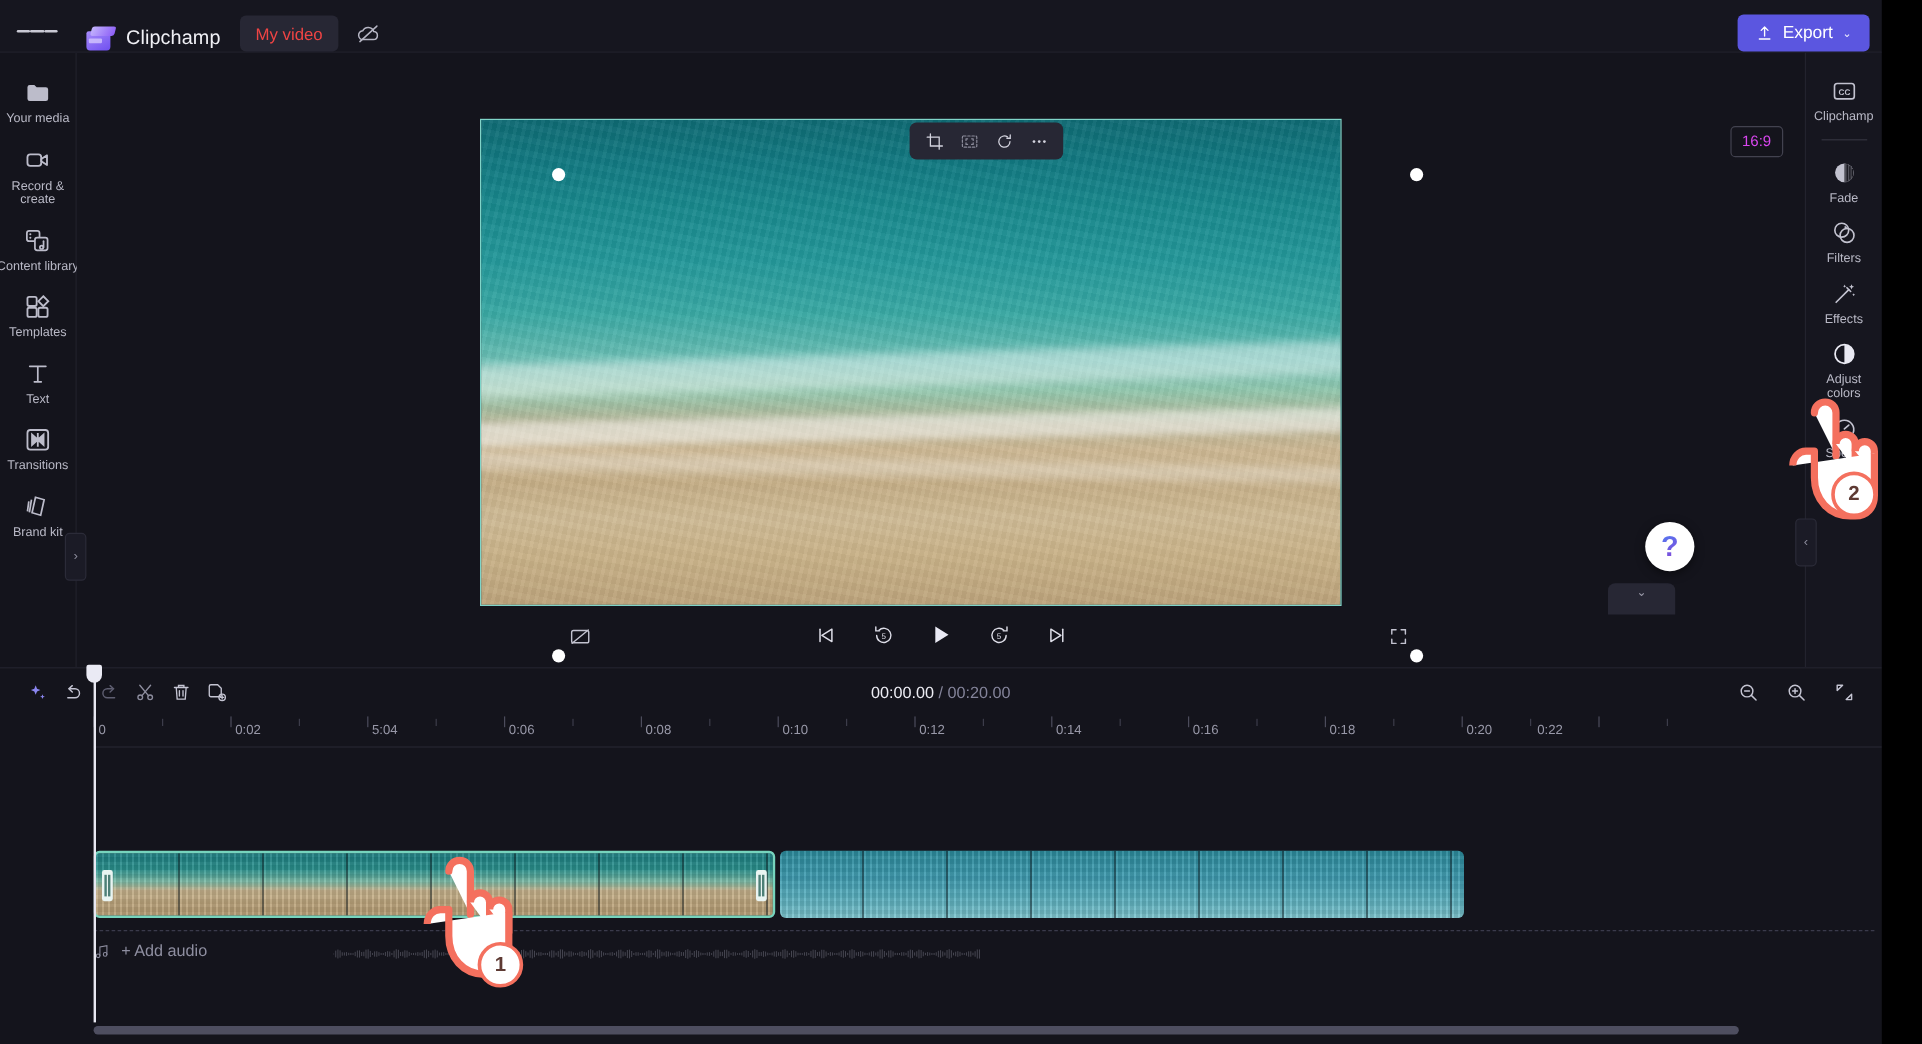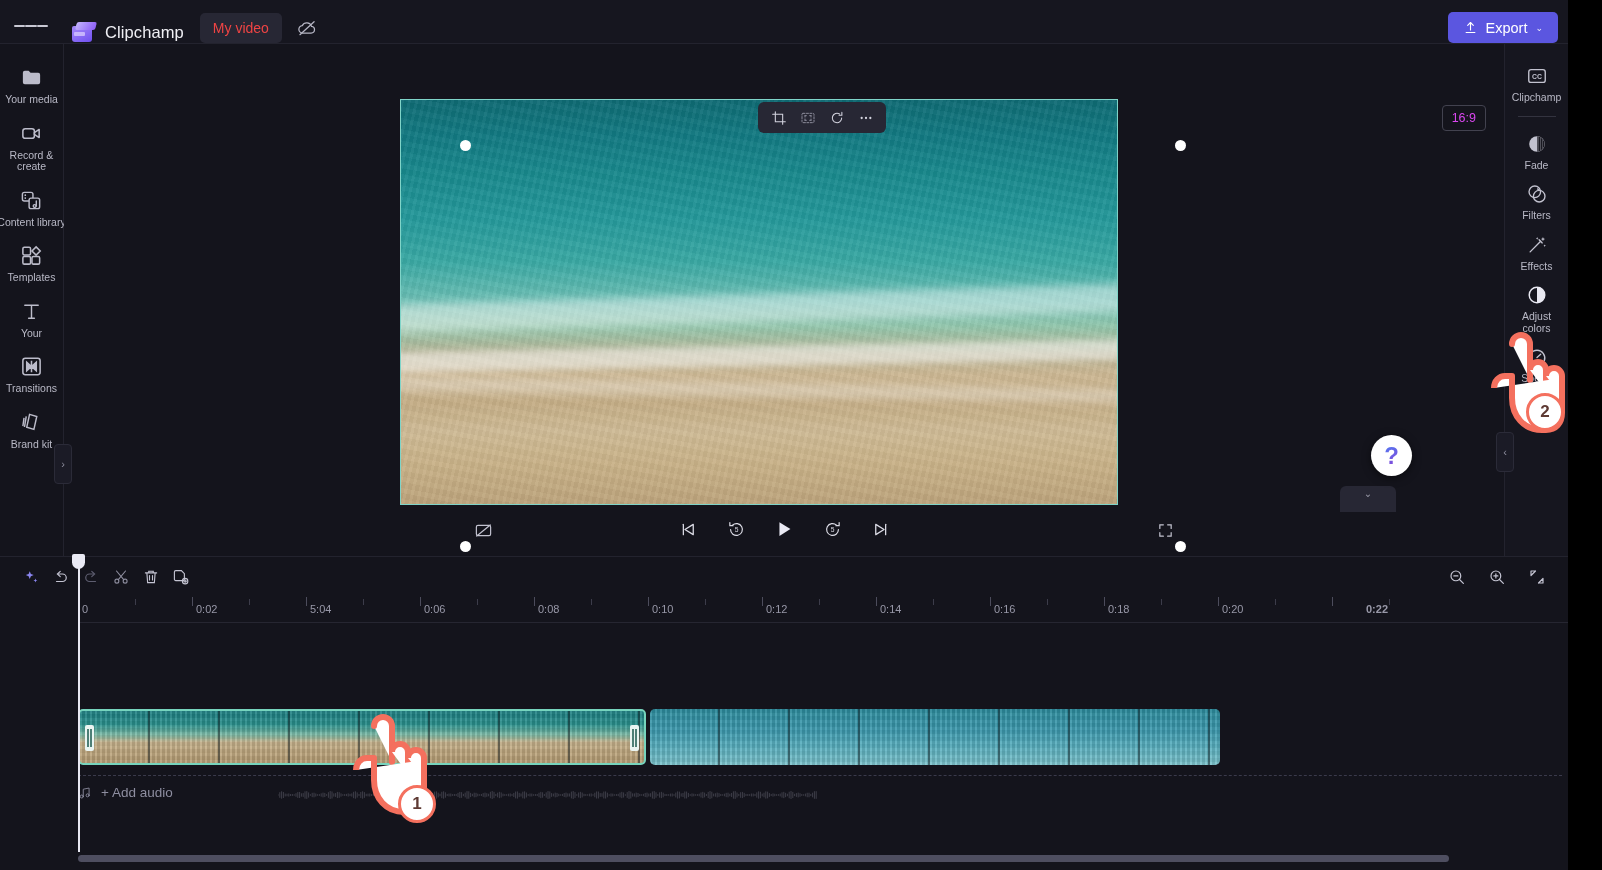--- a/index.html
+++ b/index.html
@@ -288,21 +288,21 @@
           <rect x="3" y="13" width="8" height="8" rx="1.5"></rect>
           <rect x="12.5" y="13" width="8" height="8" rx="1.5"></rect>
           <path d="M16.8 3l4.3 4.3-4.3 4.3-4.3-4.3z"></path>
         </svg>
         <span class="rail-label">Templates</span>
       </div>
       <div class="rail-item">
         <svg width="23" height="23" viewBox="0 0 24 24" fill="none" stroke="#bcbcca" stroke-width="1.5" stroke-linecap="round">
           <path d="M5 5.5h14M12 5.5V19M9 19h6"></path>
         </svg>
-        <span class="rail-label">Your</span>
+        <span class="rail-label">Text</span>
       </div>
       <div class="rail-item">
         <svg width="23" height="23" viewBox="0 0 24 24" fill="none" stroke="#bcbcca" stroke-width="1.6">
           <rect x="3" y="3.5" width="18" height="17" rx="2.5"></rect>
           <path d="M12 6v12M12 12L7 7.5v9zM12 12l5-4.5v9z" fill="#bcbcca"></path>
         </svg>
         <span class="rail-label">Transitions</span>
       </div>
       <div class="rail-item">
         <svg width="23" height="23" viewBox="0 0 24 24" fill="none" stroke="#bcbcca" stroke-width="1.5">
@@ -500,20 +500,25 @@
         </svg>
       </div>
       <div class="tlb-btn">
         <svg width="18" height="18" viewBox="0 0 24 24" fill="none" stroke="#c4c4d2" stroke-width="1.5" stroke-linecap="round">
           <path d="M5 3.5h7.5l4 4V15a1.8 1.8 0 0 1-1.8 1.8H5A1.8 1.8 0 0 1 3.2 15V5.3A1.8 1.8 0 0 1 5 3.5z"></path>
           <circle cx="17.5" cy="17.5" r="3.6"></circle>
             <path d="M17.5 15.7v3.6M15.7 17.5h3.6"></path>
         </svg>
       </div>
 
+      <div class="tl-time">
+        <span class="cur">00:00.00</span>
+        <span class="tot">/</span>
+        <span class="tot">00:20.00</span>
+      </div>
 
       <div class="tl-right">
         <div class="tlb-btn">
           <svg width="18" height="18" viewBox="0 0 24 24" fill="none" stroke="#c4c4d2" stroke-width="1.6" stroke-linecap="round">
             <circle cx="10.5" cy="10.5" r="6.5"></circle>
               <path d="M15.3 15.3L20.5 20.5M7.8 10.5h5.4"></path>
           </svg>
         </div>
         <div class="tlb-btn">
           <svg width="18" height="18" viewBox="0 0 24 24" fill="none" stroke="#c4c4d2" stroke-width="1.6" stroke-linecap="round">
@@ -557,21 +562,21 @@
         <div class="tick" style="left: 912px;"></div>
         <div class="tick-lbl" style="left: 912px;">0:16</div>
         <div class="tick minor" style="left: 969px;"></div>
         <div class="tick" style="left: 1026px;"></div>
         <div class="tick-lbl" style="left: 1026px;">0:18</div>
         <div class="tick minor" style="left: 1083px;"></div>
         <div class="tick" style="left: 1140px;"></div>
         <div class="tick-lbl" style="left: 1140px;">0:20</div>
         <div class="tick minor" style="left: 1197px;"></div>
         <div class="tick" style="left: 1254px;"></div>
-        <div class="tick-lbl" style="left: 1284px; font-weight: bold;">0:22</div>
+        <div class="tick-lbl" style="left: 1199px;">0:22</div>
         <div class="tick minor" style="left: 1311px;"></div>
       </div>
 
     <div class="tracks">
 
       <div class="clip-row">
         <div class="clip clip1 sel">
           <div class="clip-tex"></div>
             <div class="clip-seams"></div>
           <div class="grip grip-l"></div>

